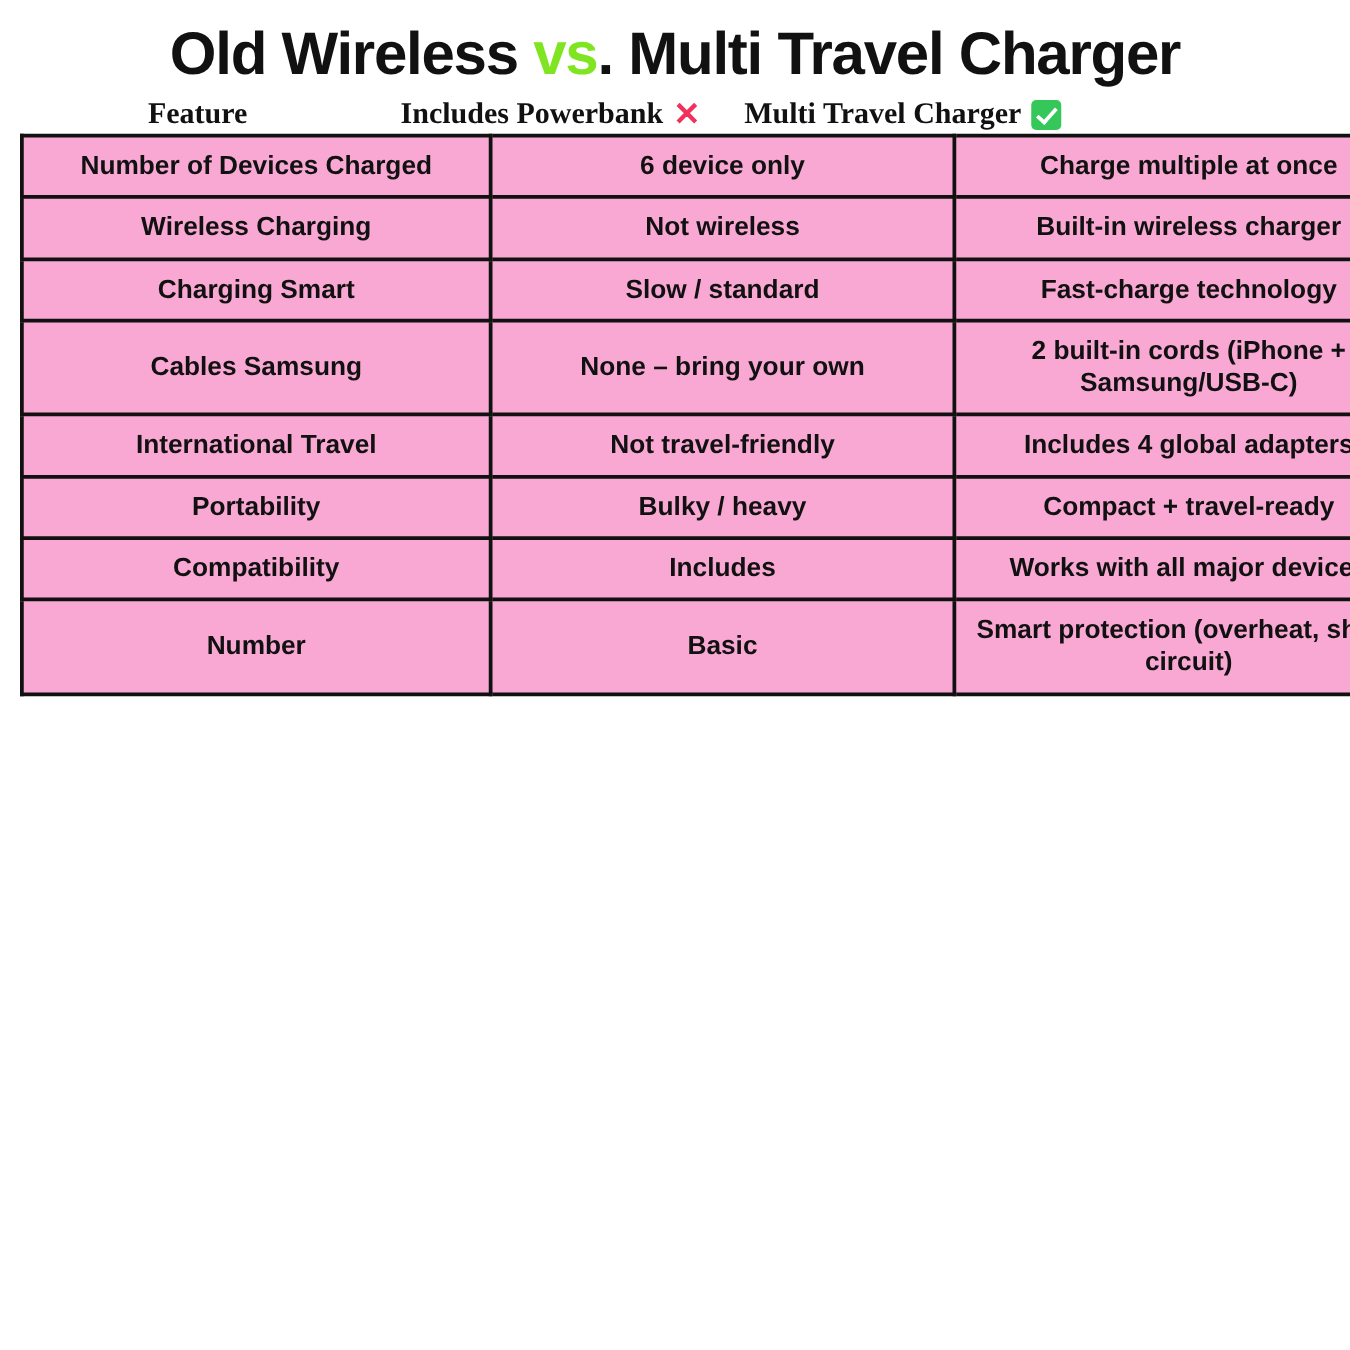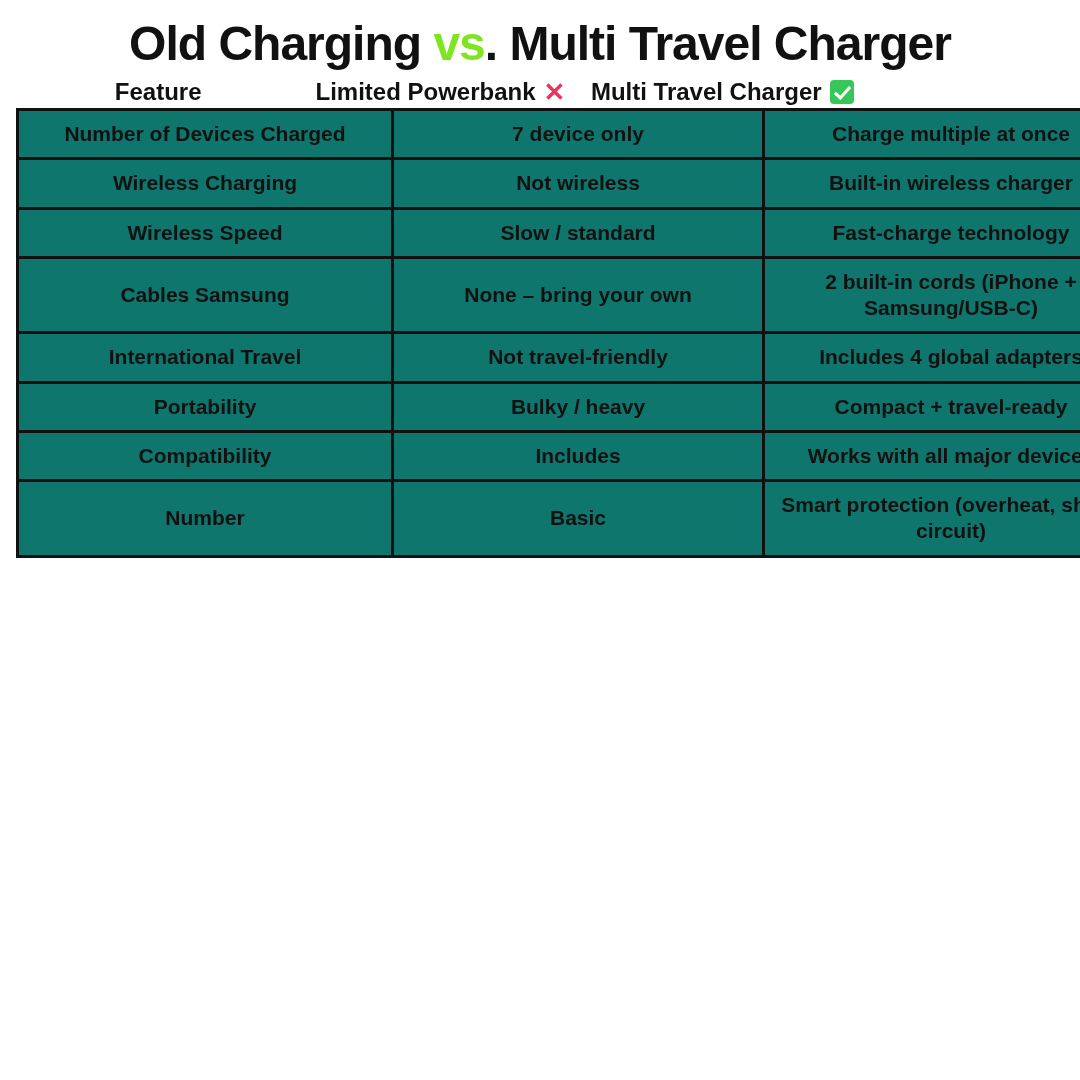--- a/index.html
+++ b/index.html
@@ -41,20 +41,21 @@
     color: #111111;
   }
 
   
   .header-row {
     display: flex;
     align-items: flex-end;
     padding: 6px 16px 2px 16px;
     box-sizing: border-box;
     width: 880px;
+    font-family: Liberation Serif, serif;
   }
   .hcell {
     font-size: 24px;
     font-weight: bold;
     text-align: center;
     color: #111111;
     white-space: nowrap;
     display: flex;
     align-items: center;
     justify-content: center;
@@ -93,70 +94,70 @@
   
   .table {
     margin: 0 16px;
     width: 1044px;
     border-collapse: collapse;
     table-layout: fixed;
     border: 3px solid #111111;
   }
   .table td {
     border: 3px solid #111111;
-    background: #0f766e;
+    background: #f9a8d4;
     color: #111111;
     font-weight: bold;
     font-size: 21px;
     text-align: center;
     vertical-align: middle;
     padding: 10px 12px;
     line-height: 1.25;
   }
   .table td.col-feature { width: 348px; }
   .table td.col-regular { width: 344px; }
   .table td.col-multi   { width: 348px; }
 </style>
 </head>
 <body>
 
 <div class="page">
 
   <div class="title">
-    <span>Old Charging </span><span class="vs">vs</span><span class="vs-dot">.</span><span> Multi Travel Charger</span>
+    <span>Old Wireless </span><span class="vs">vs</span><span class="vs-dot">.</span><span> Multi Travel Charger</span>
   </div>
 
   <div class="header-row">
     <div class="hcell feature">
       <span>Feature</span>
     </div>
     <div class="hcell regular">
-      <span>Limited Powerbank</span>
+      <span>Includes Powerbank</span>
       <span class="mark-x">✕</span>
     </div>
     <div class="hcell multi">
       <span>Multi Travel Charger</span>
       <span class="mark-check"></span>
     </div>
   </div>
 
   <table class="table">
     <tbody>
       <tr>
         <td class="col-feature">Number of Devices Charged</td>
-        <td class="col-regular">7 device only</td>
+        <td class="col-regular">6 device only</td>
         <td class="col-multi">Charge multiple at once</td>
       </tr>
       <tr>
         <td class="col-feature">Wireless Charging</td>
         <td class="col-regular">Not wireless</td>
         <td class="col-multi">Built-in wireless charger</td>
       </tr>
       <tr>
-        <td class="col-feature">Wireless Speed</td>
+        <td class="col-feature">Charging Smart</td>
         <td class="col-regular">Slow / standard</td>
         <td class="col-multi">Fast-charge technology</td>
       </tr>
       <tr>
         <td class="col-feature">Cables Samsung</td>
         <td class="col-regular">None – bring your own</td>
         <td class="col-multi">2 built-in cords (iPhone + Samsung/USB-C)</td>
       </tr>
       <tr>
         <td class="col-feature">International Travel</td>

